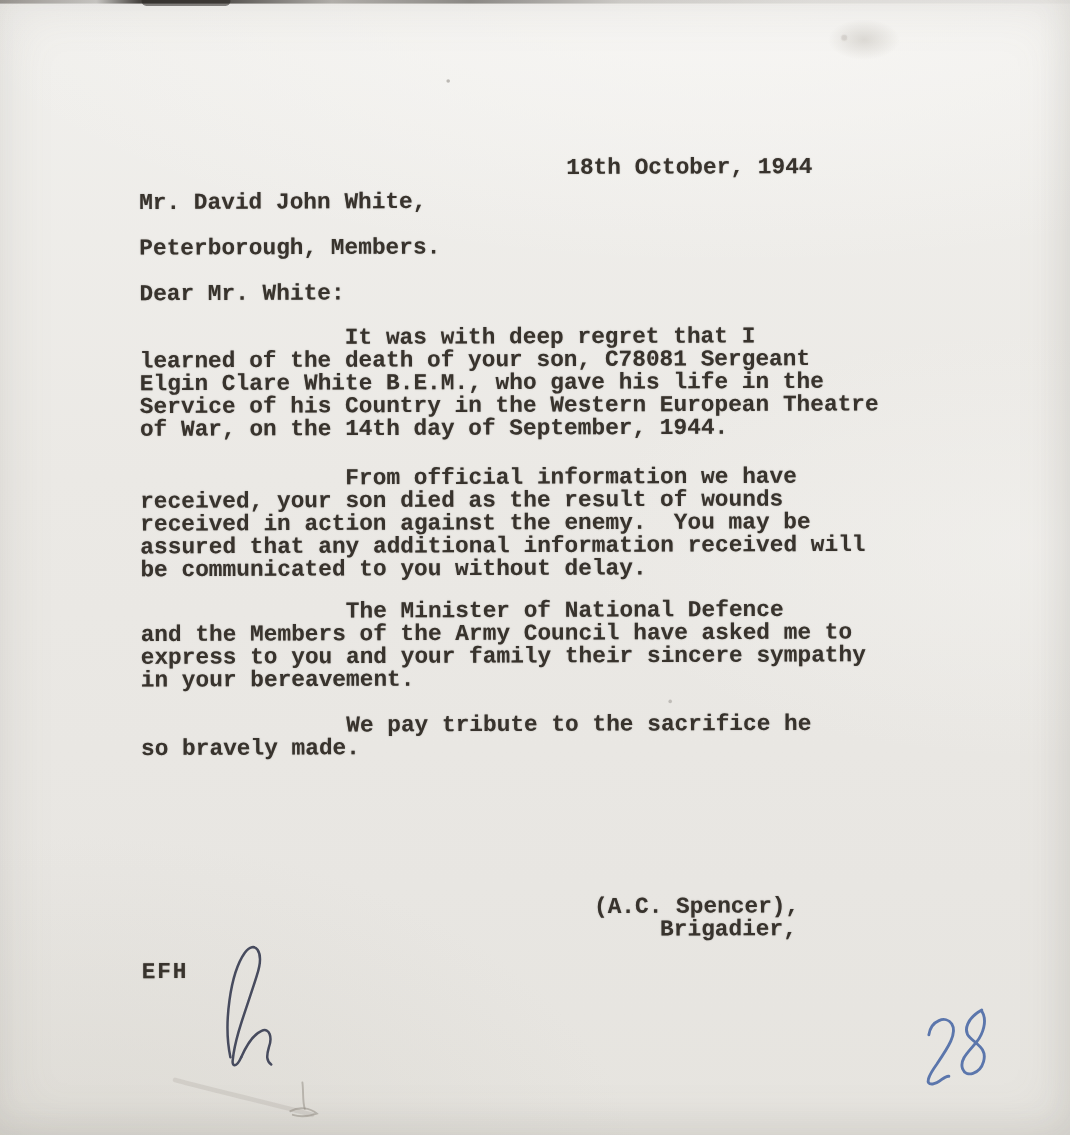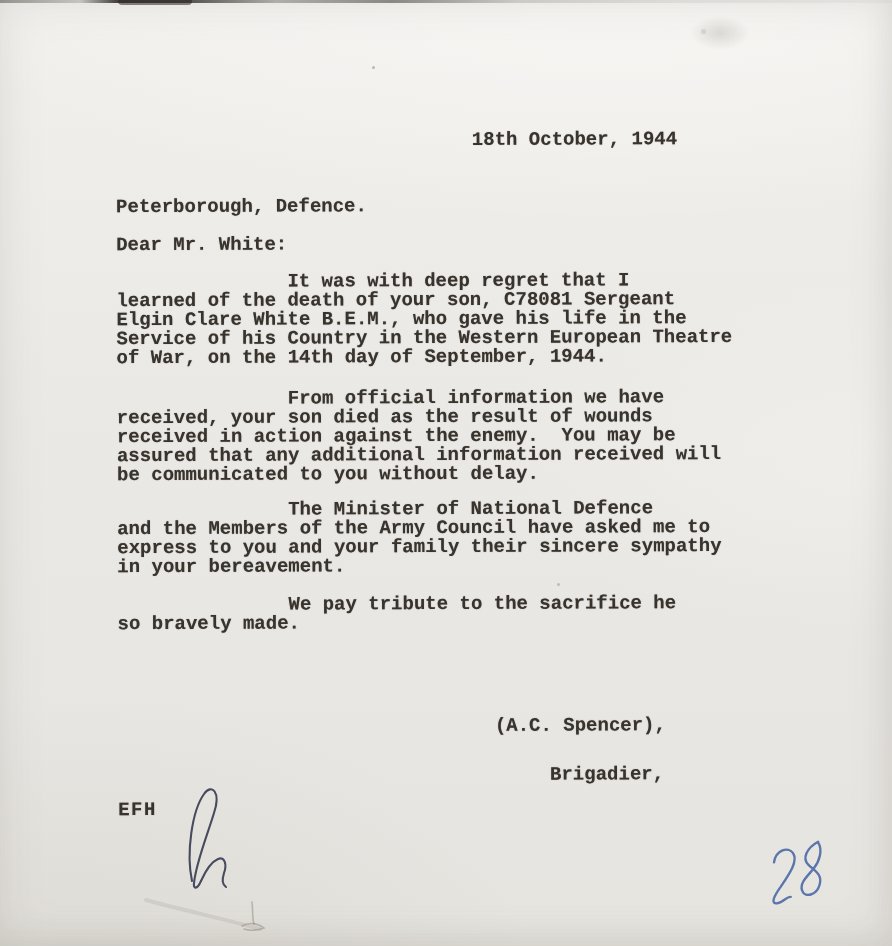--- a/index.html
+++ b/index.html
@@ -42,21 +42,21 @@
   .date        { left: 473px; top: 131px; }
   .addr-0      { left: 117px; top: 159px; }
   .addr-1      { left: 117px; top: 178px; }
   .addr-2      { left: 117px; top: 197px; }
   .salutation  { left: 117px; top: 235px; }
   .para-1      { left: 117px; top: 272px; width: 640px; }
   .para-2      { left: 117px; top: 389px; width: 640px; }
   .para-3      { left: 117px; top: 500px; width: 640px; }
   .para-4      { left: 117px; top: 595px; width: 640px; }
   .closing     { left: 484px; top: 652px; }
-  .sig-name    { left: 494px; top: 717px; }
+  .sig-name    { left: 494px; top: 747px; }
   .sig-rank    { left: 549px; top: 766px; }
   .sig-title   { left: 437px; top: 786px; }
   .initials    { left: 117px; top: 800px; letter-spacing: 1.5px; }
   .paraph-svg  { position: absolute; left: 170px; top: 783px; }
   .pagenum-svg { position: absolute; left: 750px; top: 838px; transform: rotate(-6deg); }
   .pencil-svg  { position: absolute; left: 138px; top: 882px; opacity: .8; }
   .speck {
     position: absolute; width: 3px; height: 3px; border-radius: 50%;
     background: rgba(96,90,82,.38);
     box-shadow: 185px 517px 0 0 rgba(96,90,82,.30), 330px -36px 1px 1px rgba(150,144,134,.25);
@@ -78,21 +78,22 @@
 
   <div class="scan-edge-top"></div>
   <div class="edge-blob"></div>
   <div class="smudge-tr"></div>
   <div class="speck" style="left:372px; top:66px;"></div>
 
   <div class="letter">
 
     <div class="typed date">18th October, 1944</div>
 
-    <div class="typed addr-2">Peterborough, Defence.</div>
+    <div class="typed addr-0">Mr. David John White,</div>
+    <div class="typed addr-2">Peterborough, Members.</div>
 
     <div class="typed salutation">Dear Mr. White:</div>
 
     <div class="typed para-1">               It was with deep regret that I
 learned of the death of your son, C78081 Sergeant
 Elgin Clare White B.E.M., who gave his life in the
 Service of his Country in the Western European Theatre
 of War, on the 14th day of September, 1944.</div>
     <div class="typed para-2">               From official information we have
 received, your son died as the result of wounds

